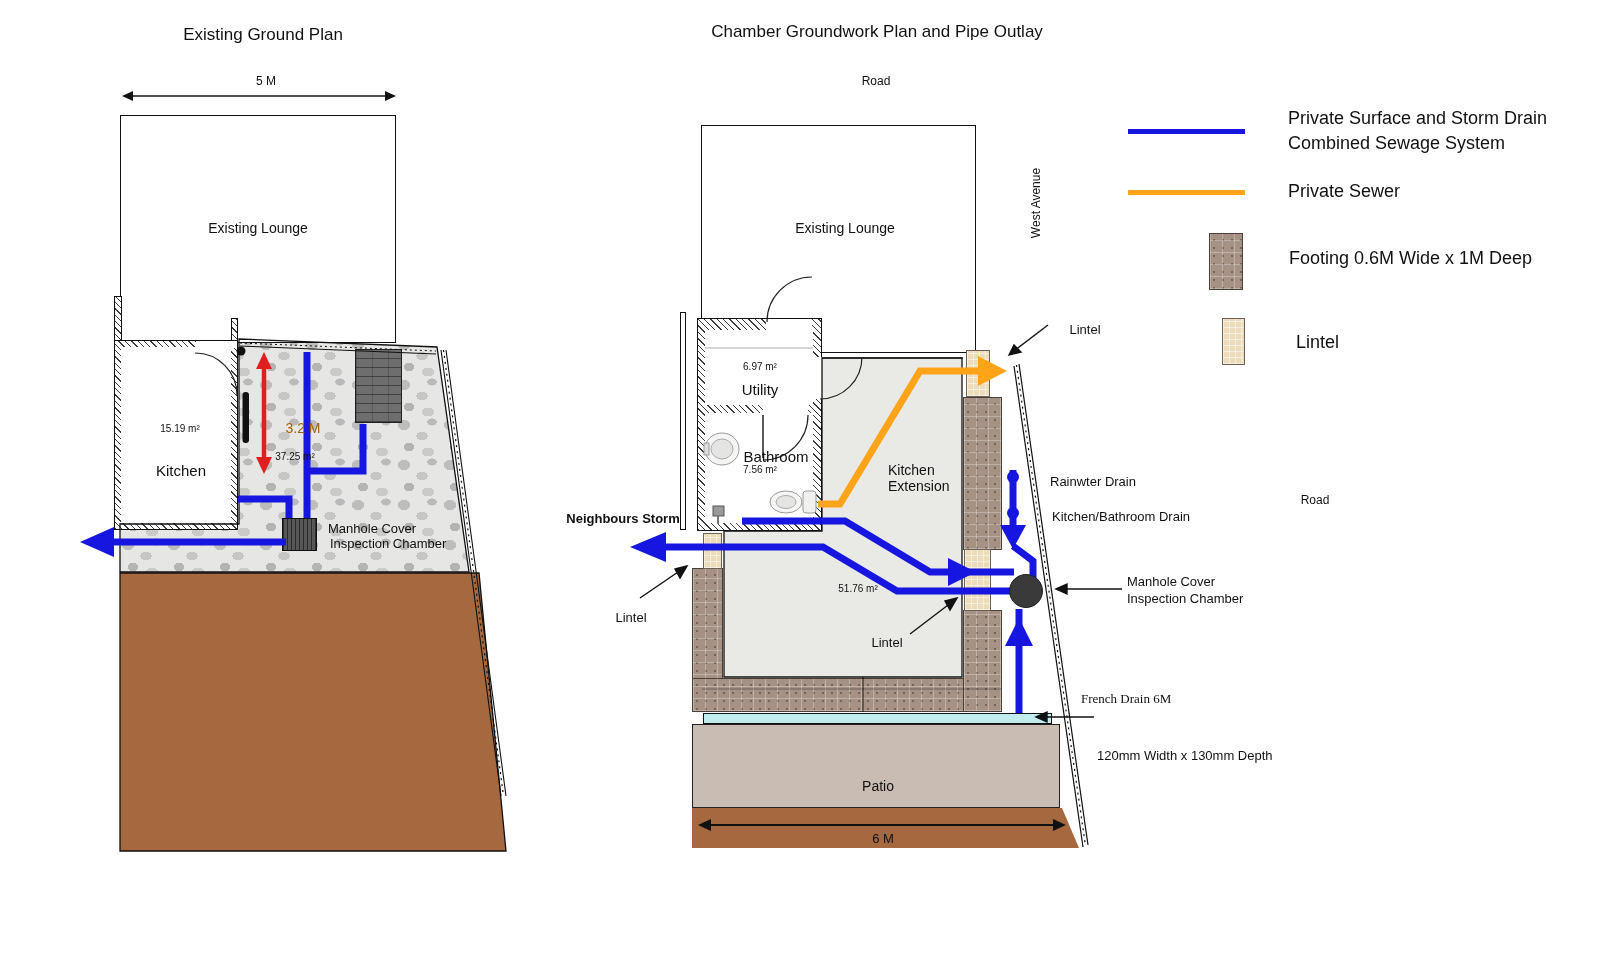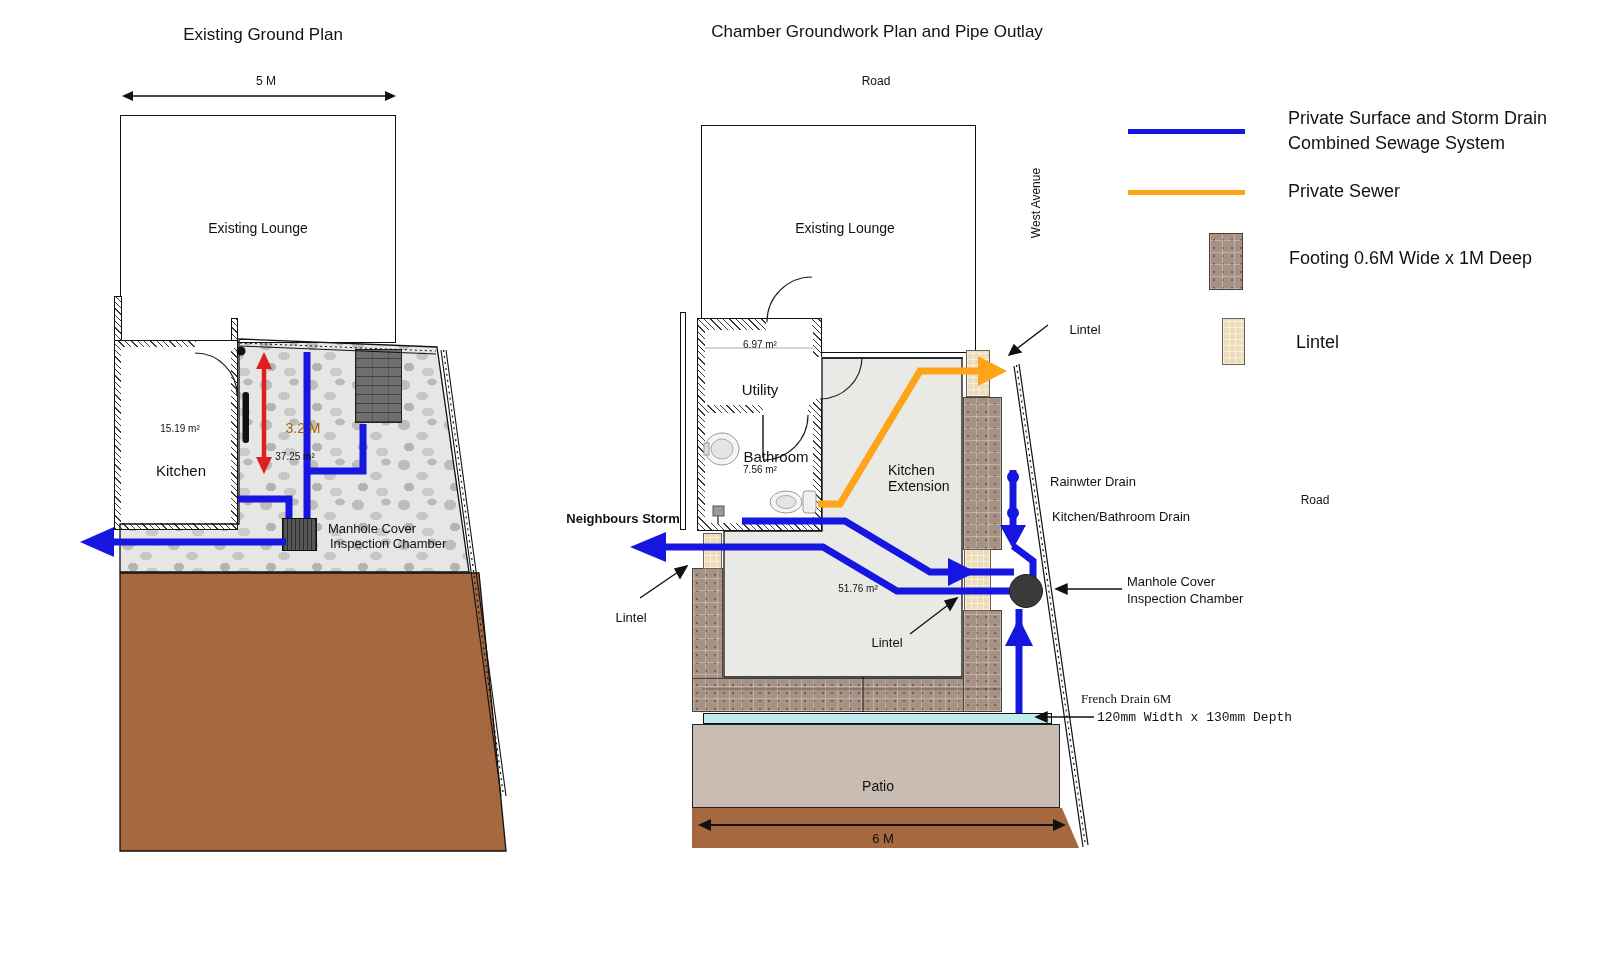--- a/index.html
+++ b/index.html
@@ -207,37 +207,37 @@
     <span class="lbl fs15" style="left:181px;top:470px;">Kitchen</span>
     <span class="lbl fs14 red" style="left:303px;top:428px;">3.2 M</span>
     <span class="lbl fs10" style="left:295px;top:457px;">37.25 m²</span>
     <span class="lbl lft fs13" style="left:328px;top:528px;">Manhole Cover</span>
     <span class="lbl lft fs13" style="left:330px;top:543px;">Inspection Chamber</span>
 
     <span class="lbl fs17" style="left:877px;top:31px;">Chamber Groundwork Plan and Pipe Outlay</span>
     <span class="lbl fs12" style="left:876px;top:81px;">Road</span>
     <span class="lbl fs14" style="left:845px;top:228px;">Existing Lounge</span>
     <span class="lbl rot fs12" style="left:1036px;top:203px;">West Avenue</span>
-    <span class="lbl fs10" style="left:760px;top:345px;">6.97 m²</span>
+    <span class="lbl fs10" style="left:760px;top:367px;">6.97 m²</span>
     <span class="lbl fs15" style="left:760px;top:389px;">Utility</span>
     <span class="lbl fs10" style="left:760px;top:470px;">7.56 m²</span>
     <span class="lbl fs15" style="left:770px;top:456px;padding-left:12px;">Bathroom</span>
     <span class="lbl lft fs14" style="left:888px;top:470px;">Kitchen</span>
     <span class="lbl lft fs14" style="left:888px;top:486px;">Extension</span>
     <span class="lbl fs11" style="left:858px;top:589px;">51.76 m²</span>
     <span class="lbl fs13 bold" style="left:623px;top:518px;">Neighbours Storm</span>
     <span class="lbl fs13" style="left:631px;top:617px;">Lintel</span>
     <span class="lbl fs13" style="left:887px;top:642px;">Lintel</span>
     <span class="lbl fs13" style="left:1085px;top:329px;">Lintel</span>
     <span class="lbl lft fs13" style="left:1050px;top:481px;">Rainwter Drain</span>
     <span class="lbl lft fs13" style="left:1052px;top:516px;">Kitchen/Bathroom Drain</span>
     <span class="lbl lft fs13" style="left:1127px;top:581px;">Manhole Cover</span>
     <span class="lbl lft fs13" style="left:1127px;top:598px;">Inspection Chamber</span>
     <span class="lbl lft fs13" style="left:1081px;top:698px;font-family:Liberation Serif, serif;">French Drain 6M</span>
-    <span class="lbl lft fs13" style="left:1097px;top:717px;font-family:Liberation Mono, monospace;">120mm Width x 130mm Depth</span>
+    <span class="lbl lft fs13" style="left:1097px;top:755px;">120mm Width x 130mm Depth</span>
     <span class="lbl fs14" style="left:878px;top:786px;">Patio</span>
     <span class="lbl fs13" style="left:883px;top:838px;">6 M</span>
     <span class="lbl fs12" style="left:1315px;top:500px;">Road</span>
 
     <span class="lbl lft fs18" style="left:1288px;top:118px;">Private Surface and Storm Drain</span>
     <span class="lbl lft fs18" style="left:1288px;top:143px;">Combined Sewage System</span>
     <span class="lbl lft fs18" style="left:1288px;top:191px;">Private Sewer</span>
     <span class="lbl lft fs18" style="left:1289px;top:258px;">Footing 0.6M Wide x 1M Deep</span>
     <span class="lbl lft fs18" style="left:1296px;top:342px;">Lintel</span>
   </div>

